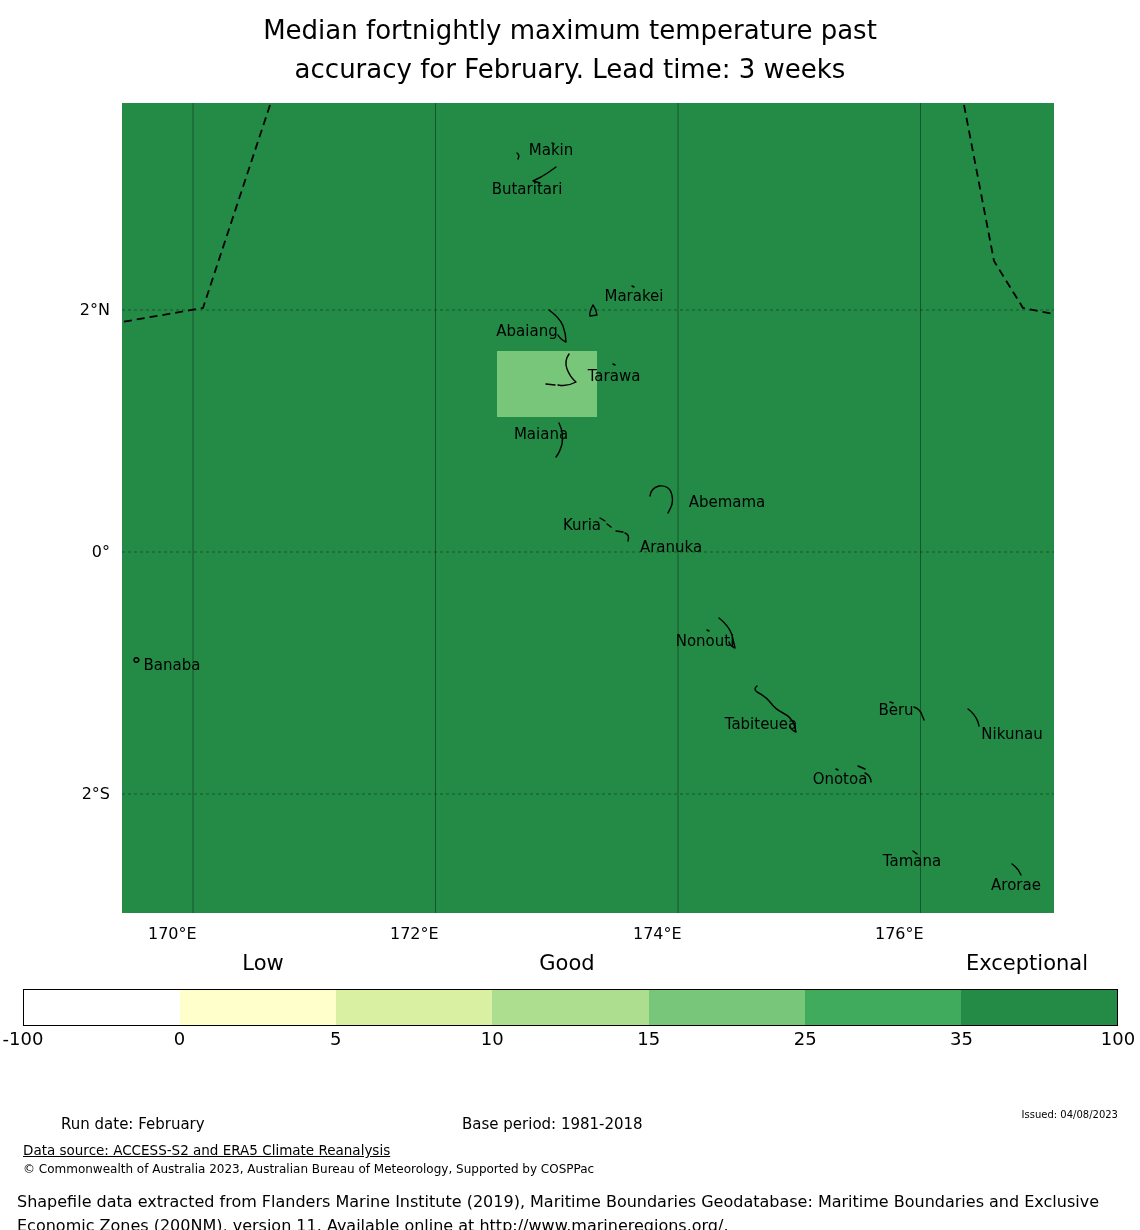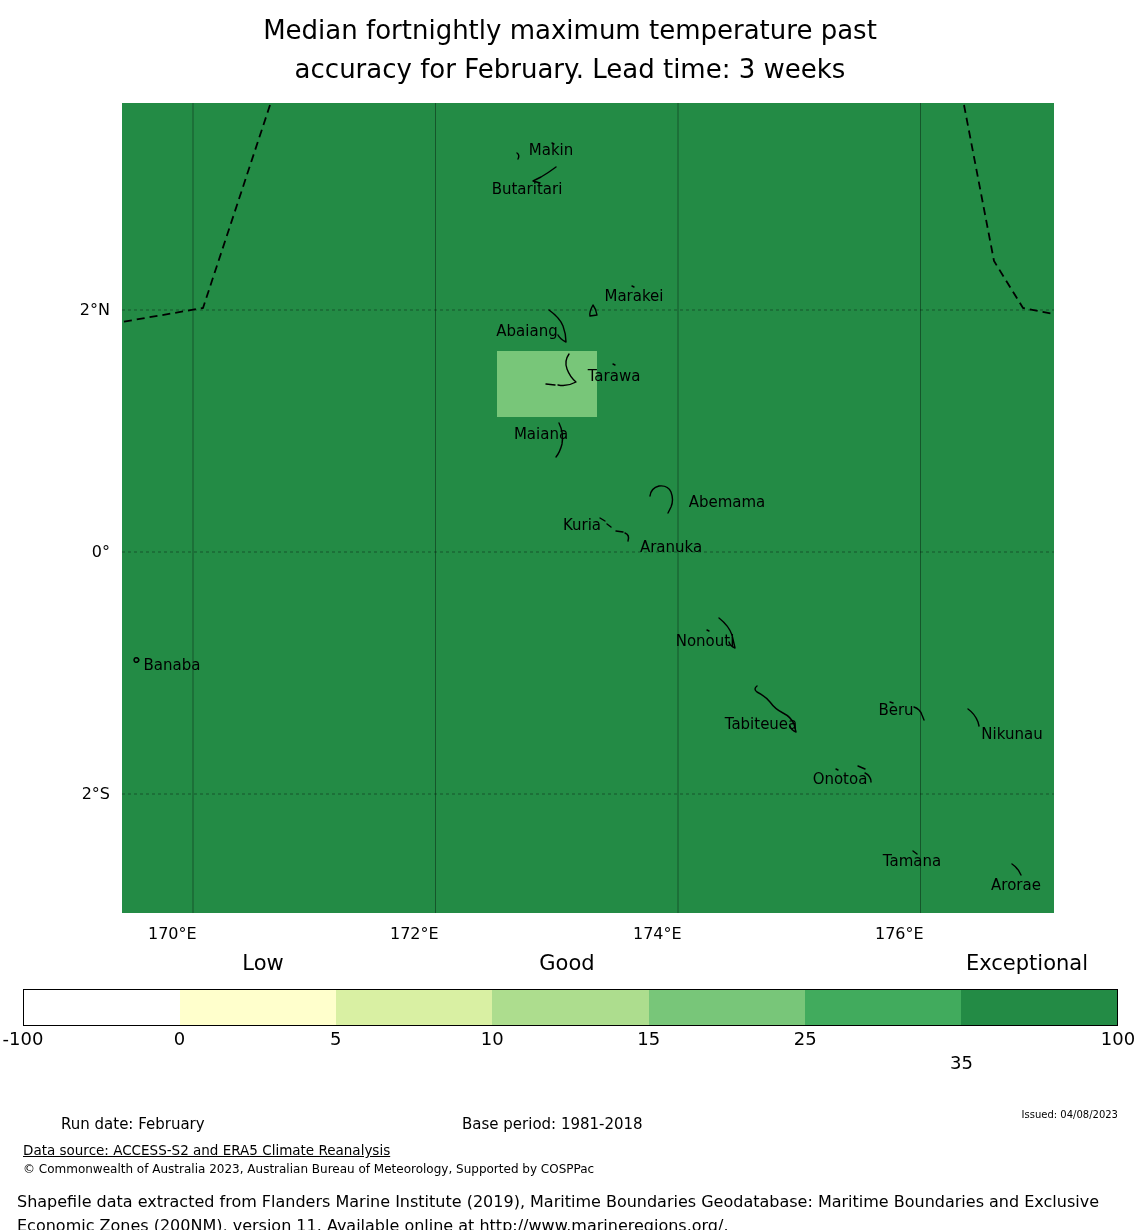--- a/index.html
+++ b/index.html
@@ -156,21 +156,21 @@
       <div class="cb-seg" style="background: rgb(65, 171, 93);"></div>
       <div class="cb-seg" style="background: rgb(35, 139, 69);"></div>
     </div>
   <div class="cb-ticks" id="cb-ticks">
       <span class="cb-tick" style="left: 0%;">-100</span>
       <span class="cb-tick" style="left: 14.2857%;">0</span>
       <span class="cb-tick" style="left: 28.5714%;">5</span>
       <span class="cb-tick" style="left: 42.8571%;">10</span>
       <span class="cb-tick" style="left: 57.1429%;">15</span>
       <span class="cb-tick" style="left: 71.4286%;">25</span>
-      <span class="cb-tick" style="left: 85.7143%; margin-top: 24px;">35</span>
+      <span class="cb-tick" style="left: 85.7143%;">35</span>
       <span class="cb-tick" style="left: 100%;">100</span>
     </div>
 
   <div class="foot-run">Run date: February</div>
   <div class="foot-base">Base period: 1981-2018</div>
   <div class="foot-issued">Issued: 04/08/2023</div>
   <div class="foot-source">Data source: ACCESS-S2 and ERA5 Climate Reanalysis</div>
   <div class="foot-copy">© Commonwealth of Australia 2023, Australian Bureau of Meteorology, Supported by COSPPac</div>
   <div class="foot-shape">Shapefile data extracted from Flanders Marine Institute (2019), Maritime Boundaries Geodatabase: Maritime Boundaries and Exclusive Economic Zones (200NM), version 11. Available online at http://www.marineregions.org/.</div>
 

